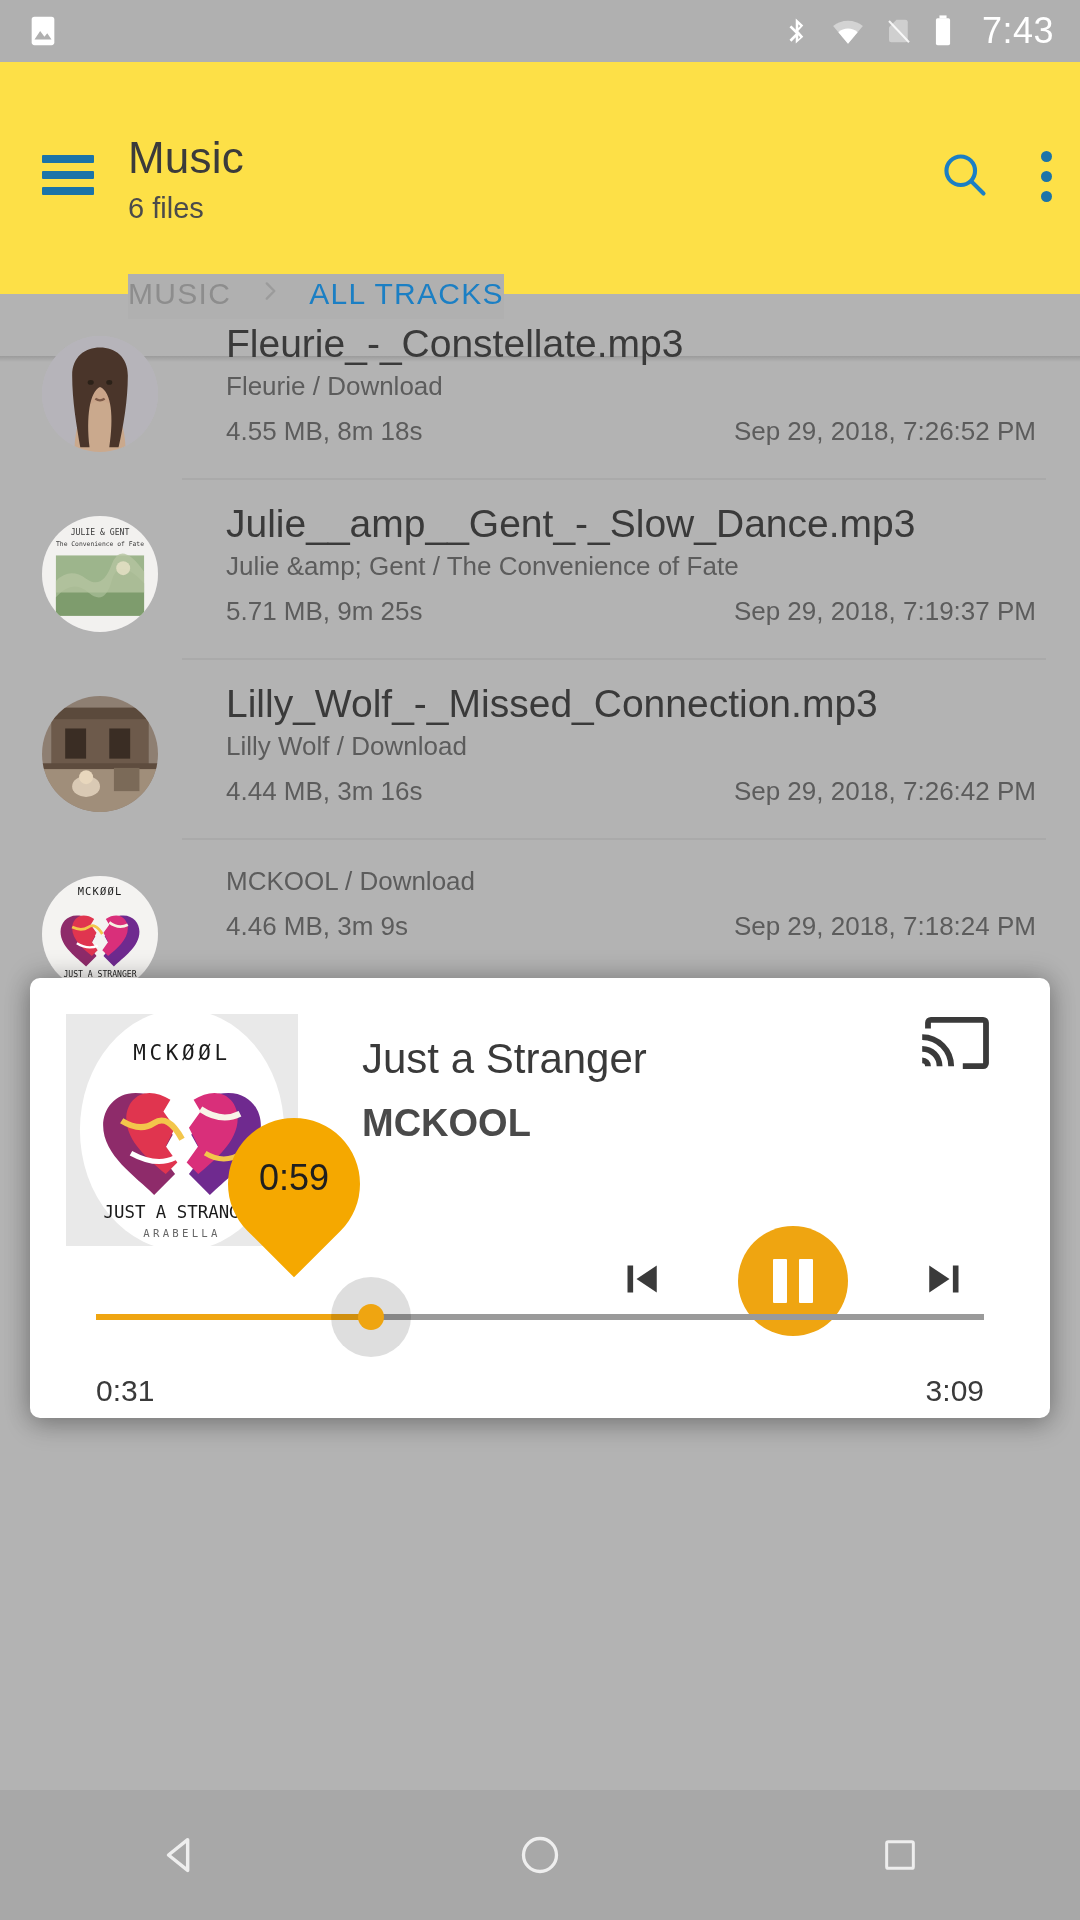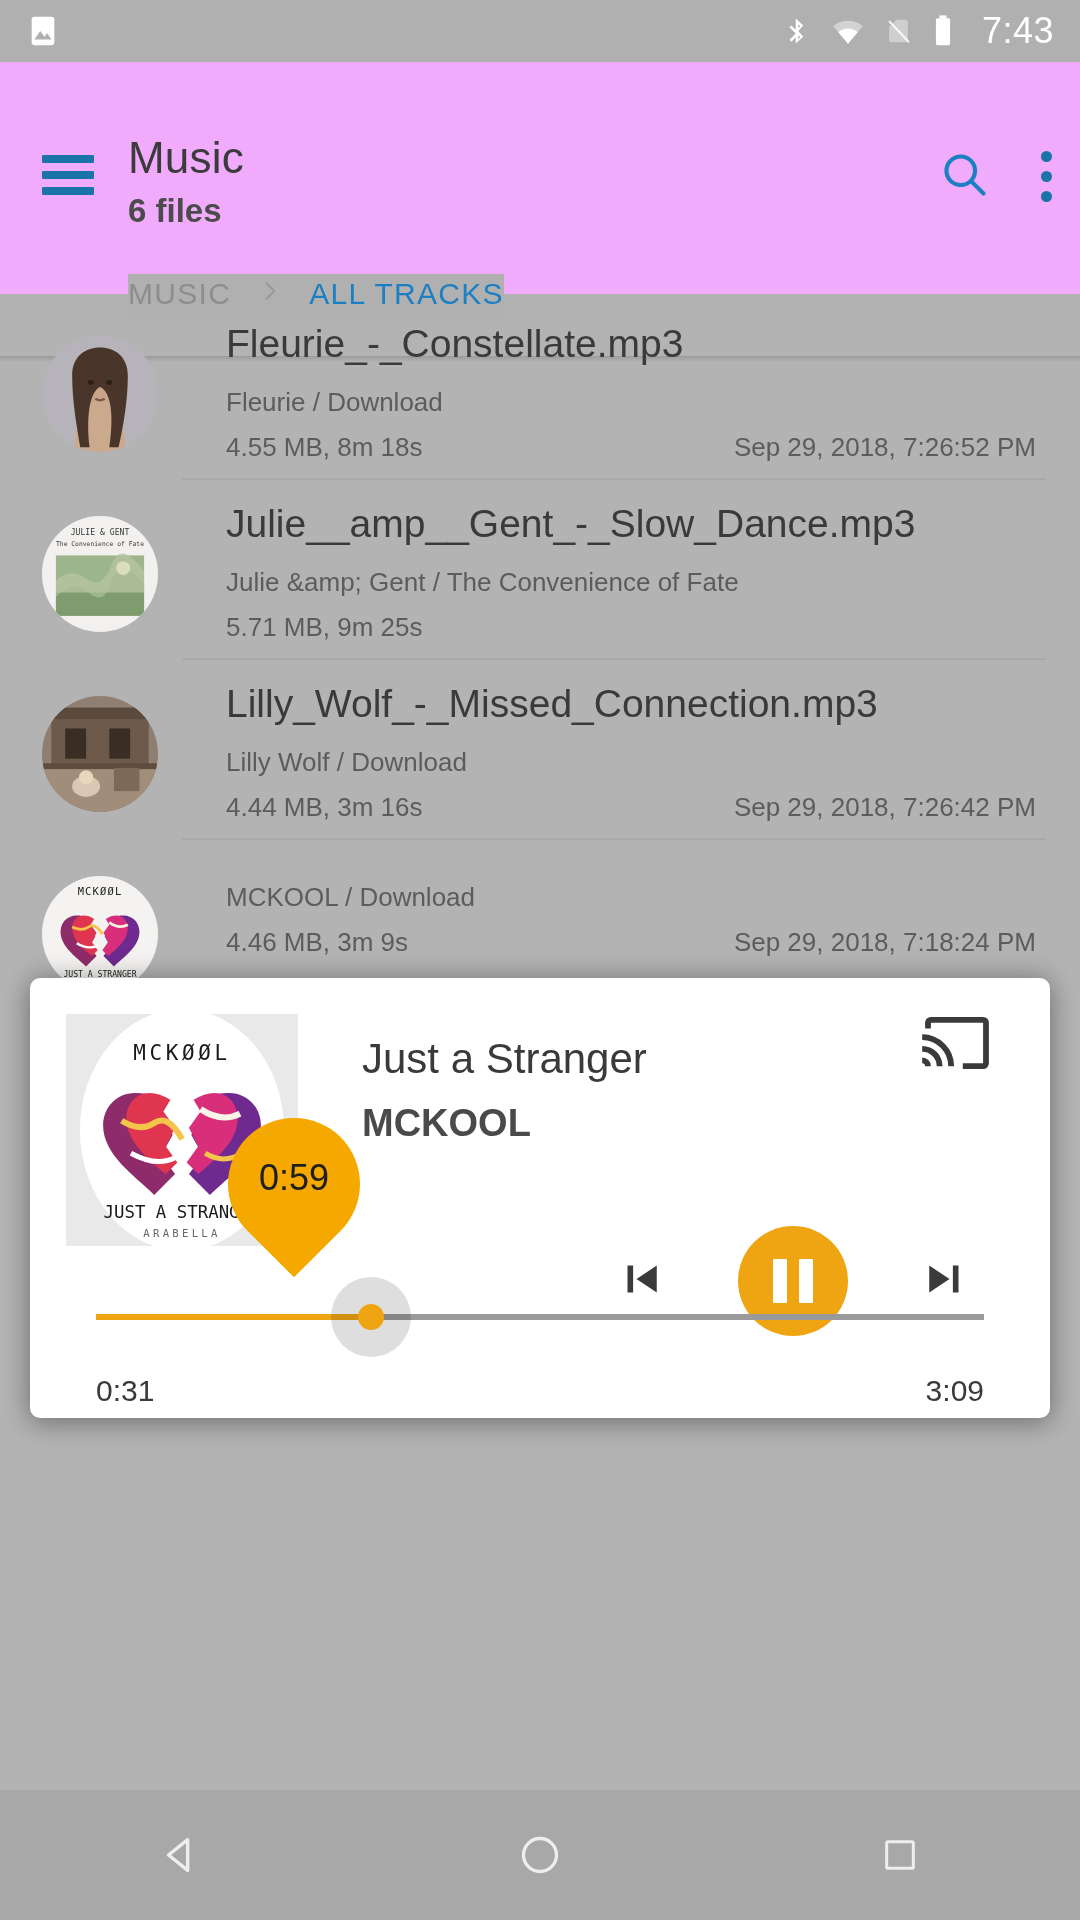--- a/index.html
+++ b/index.html
@@ -25,36 +25,36 @@
   .sb-right { display:flex; align-items:center; gap:18px; }
   .sb-time {
     color:#ffffff; font-size:36px; font-weight:400;
     margin-left:10px; letter-spacing:0.5px;
   }
   .sb-ico { display:block; }
 
   
   .appbar {
     height:232px; width:100%;
-    background:#f0abfc;
+    background:#fde047;
     position:relative;
   }
   .hamburger {
     position:absolute; left:42px; top:93px;
     width:52px; height:40px;
     display:flex; flex-direction:column; justify-content:space-between;
   }
   .hamburger span { display:block; height:8px; background:#1b74a8; border-radius:1px; }
   .title-block { position:absolute; left:128px; top:72px; }
   .app-title {
     font-size:44px; color:#3b3b3b; font-weight:400; line-height:1.1;
     letter-spacing:0.2px;
   }
   .app-subtitle {
-    font-size:33px; color:#4b4b4b; margin-top:10px; font-weight:700;
+    font-size:29px; color:#4b4b4b; margin-top:10px; font-weight:400;
   }
   .appbar-actions {
     position:absolute; right:28px; top:86px;
     display:flex; align-items:center; gap:50px;
   }
   .kebab { width:12px; display:flex; flex-direction:column; gap:9px; align-items:center; }
   .kebab i { width:11px; height:11px; border-radius:50%; background:#1b74a8; display:block; }
 
   
   .breadcrumb {
@@ -86,21 +86,21 @@
     background:#b9b7bd;
     position:relative;
   }
   .thumb svg { display:block; width:100%; height:100%; }
   .file-info { flex:1; margin-left:68px; padding-right:10px; }
   .file-name {
     font-size:39px; color:#3a3a3a; font-weight:400;
     white-space:nowrap; overflow:hidden;
     line-height:1.15;
   }
-  .file-sub { font-size:26px; color:#5c5c5c; margin-top:20px; }
+  .file-sub { font-size:26px; color:#5c5c5c; margin-top:4px; }
   .file-meta {
     display:flex; justify-content:space-between;
     font-size:26px; color:#5c5c5c; margin-top:14px;
   }
   .divider {
     position:absolute; left:182px; right:34px; bottom:0;
     height:2px; background:#aaaaaa;
   }
 
   
@@ -295,20 +295,21 @@
           <path d="M12 70q14-16 28-4t20-10 28 2v28H12z" fill="#7e9c6d"></path>
           <path d="M12 56q12-12 26-2t22-12 28 6v18H12z" fill="#b5c4a0" opacity="0.8"></path>
           <circle cx="70" cy="45" r="6" fill="#e8e2c8" opacity="0.8"></circle>
         </svg>
       </div>
       <div class="file-info">
         <div class="file-name">Julie__amp__Gent_-_Slow_Dance.mp3</div>
         <div class="file-sub">Julie &amp;amp; Gent / The Convenience of Fate</div>
         <div class="file-meta">
           <span>5.71 MB, 9m 25s</span>
+          <span>Sep 29, 2018, 7:19:37 PM</span>
         </div>
       </div>
       <div class="divider"></div>
     </div>
 
     <div class="file-row">
       <div class="thumb">
         <svg viewBox="0 0 100 100">
           <rect width="100" height="100" fill="#8e7f72"></rect>
           <rect x="8" y="18" width="84" height="48" fill="#6d5a4b"></rect>

